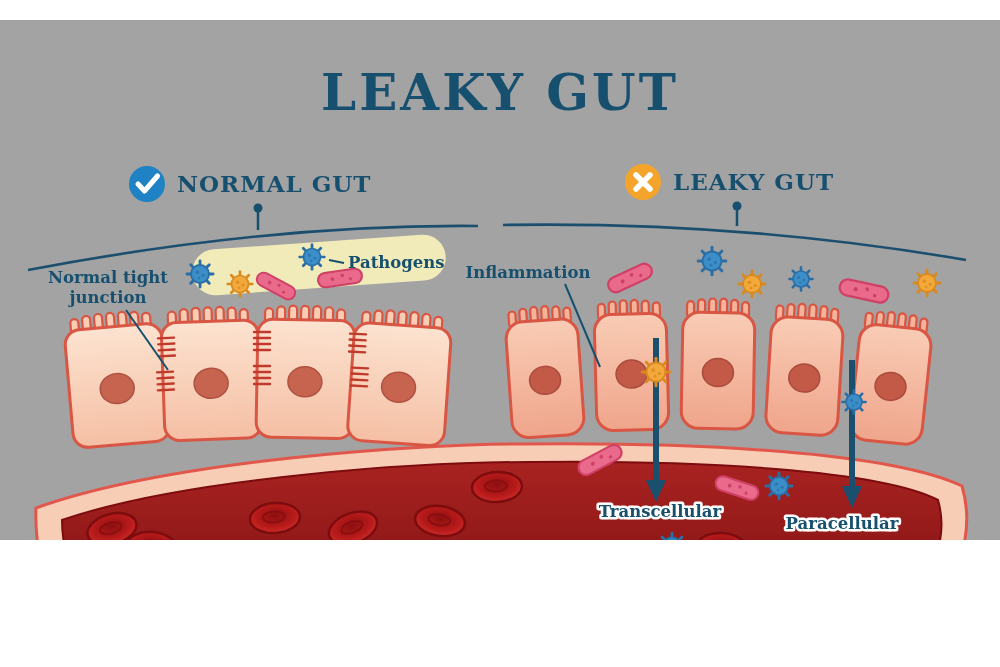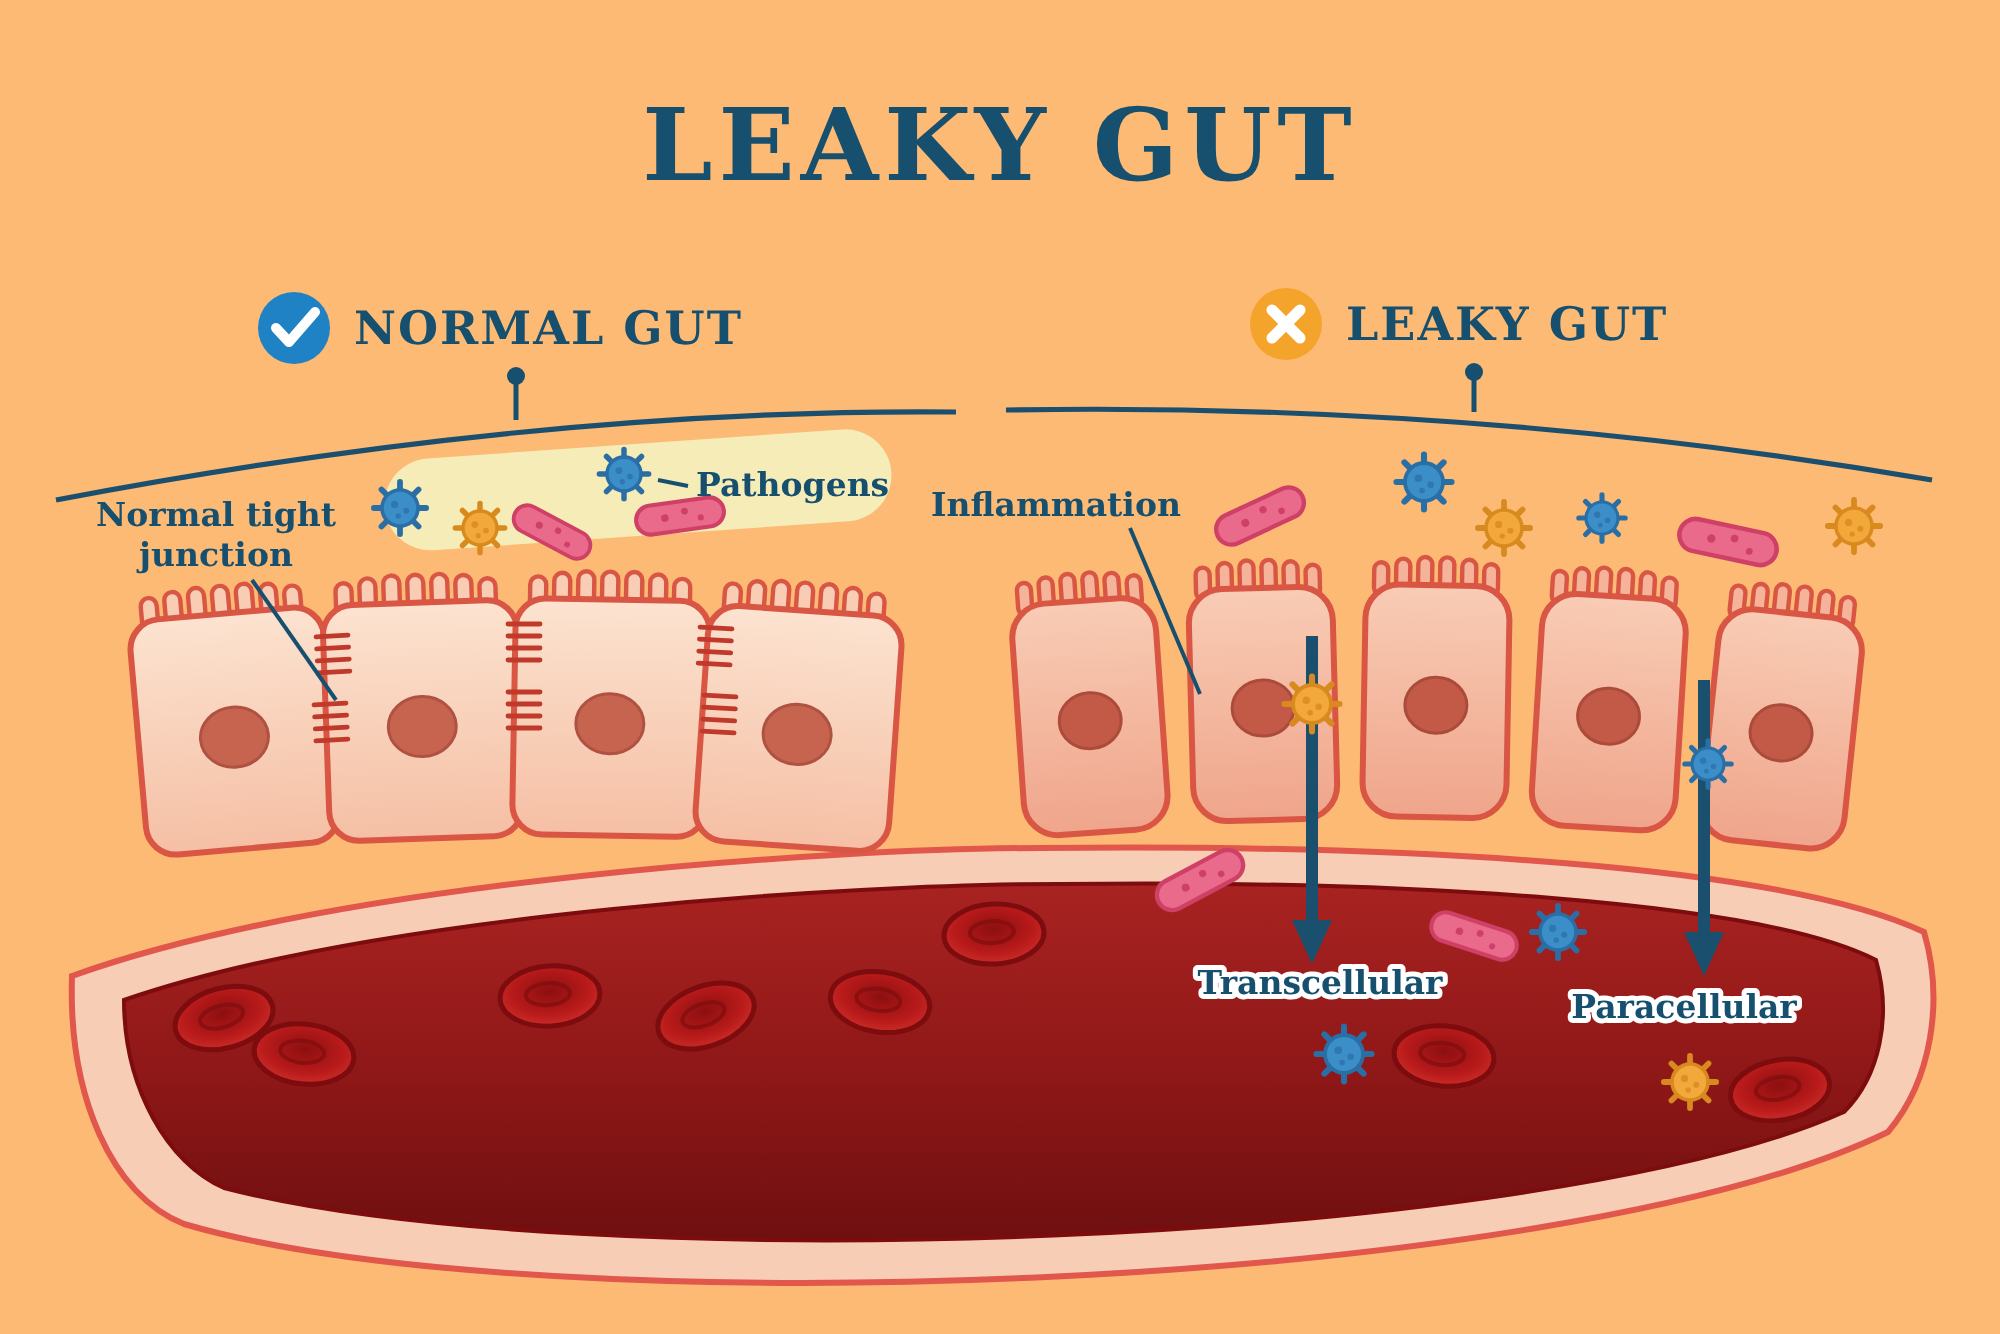--- a/index.html
+++ b/index.html
@@ -1,16 +1,16 @@
 <!DOCTYPE html>
 <html><head>
 <meta charset="utf-8">
 <style>
   html,body{margin:0;padding:0;background:#ffffff;}
-  .canvas{width:1000px;height:667px;position:relative;background:#fdba74;overflow:hidden;}
+  .canvas{width:1000px;height:520px;position:relative;background:#a3a3a3;overflow:hidden;margin-top:20px;}
   svg{display:block;}
   text{font-family:"DejaVu Serif","Liberation Serif",serif;fill:#17506f;font-weight:bold;}
   .title-text{font-size:50px;letter-spacing:3px;}
   .section-text{font-size:23px;letter-spacing:1px;}
   .label-text{font-size:16.5px;}
   .halo{paint-order:stroke;stroke:#ffffff;stroke-width:5px;stroke-linejoin:round;}
 </style>
 </head>
 <body>
 

